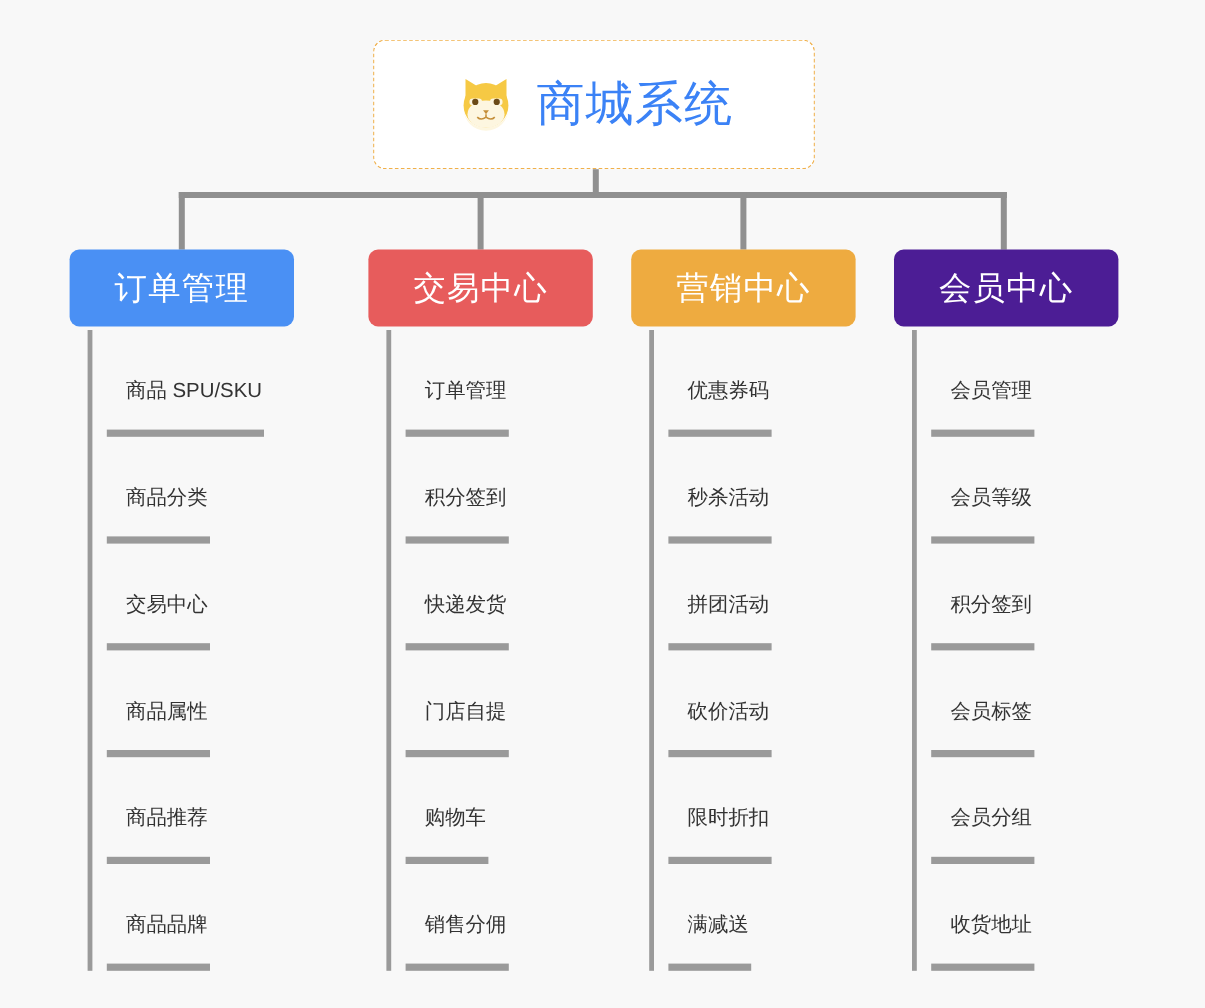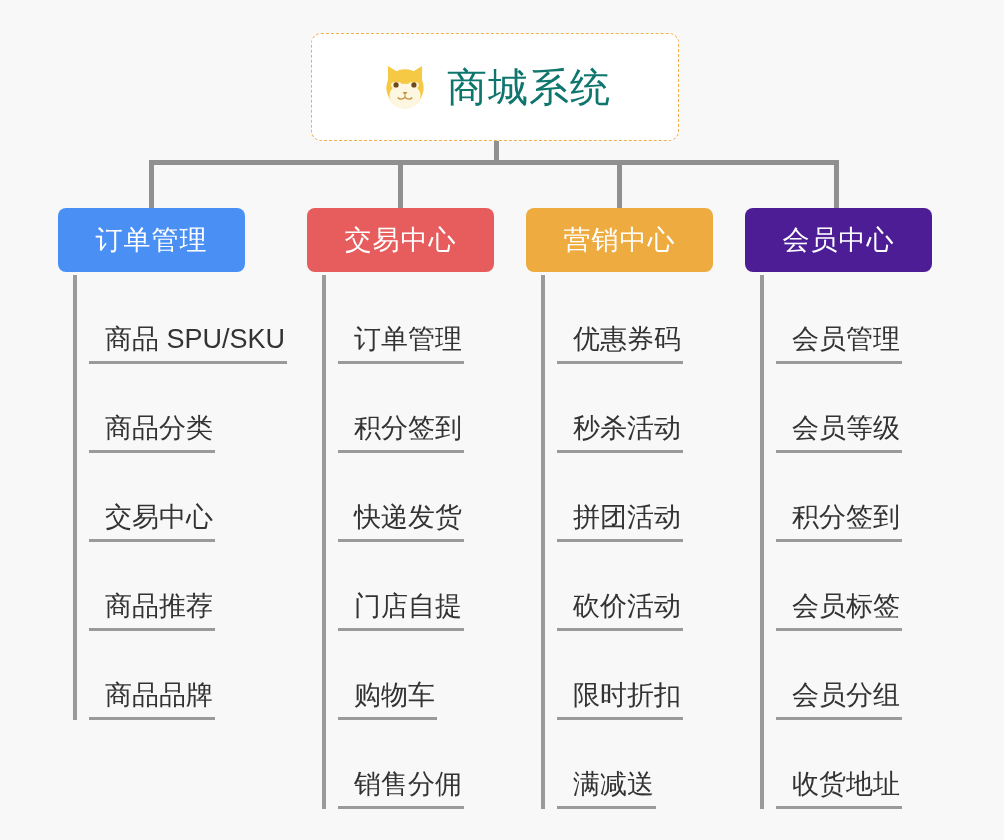--- a/index.html
+++ b/index.html
@@ -113,26 +113,26 @@
   }
   .item {
     position: relative;
     height: 89px;
     box-sizing: border-box;
     display: flex;
     align-items: flex-end;
     padding-left: 28px;
   }
   .item-label {
-    font-size: 27px;
+    font-size: 17px;
     color: #333333;
     line-height: 1.1;
     white-space: nowrap;
-    padding-bottom: 6px;
-    border-bottom: 3px solid #15803d;
+    padding-bottom: 22px;
+    border-bottom: 6px solid #15803d;
     box-sizing: border-box;
     padding-right: 2px;
     margin-left: -16px;
     padding-left: 16px;
   }
 </style>
 </head>
 <body style="background: rgb(248, 248, 248);">
 
 <div id="canvas">
@@ -153,21 +153,21 @@
 
       <ellipse cx="21" cy="29.5" rx="3.2" ry="3.2" fill="#6b4a17"></ellipse>
       <ellipse cx="43" cy="29.5" rx="3.2" ry="3.2" fill="#6b4a17"></ellipse>
 
       <path d="M29 38 L35 38 L32 42 Z" fill="#c58f3a"></path>
 
       <path d="M32 42 L32 45" stroke="#c58f3a" stroke-width="1.6" fill="none"></path>
       <path d="M32 45 q-5 4 -9 0" stroke="#c58f3a" stroke-width="1.6" fill="none"></path>
       <path d="M32 45 q5 4 9 0" stroke="#c58f3a" stroke-width="1.6" fill="none"></path>
     </svg>
-    <span id="root-title" style="color: #0f766e;">商城系统</span>
+    <span id="root-title" style="color: #3b82f6;">商城系统</span>
   </div>
 
   <div class="conn" id="conn-stem" style="background: rgb(144, 144, 144);"></div>
   <div class="conn" id="conn-bar" style="background: rgb(144, 144, 144);"></div>
   <div class="conn-drop" id="drop-0" style="background: rgb(144, 144, 144);"></div>
   <div class="conn-drop" id="drop-1" style="background: rgb(144, 144, 144);"></div>
   <div class="conn-drop" id="drop-2" style="background: rgb(144, 144, 144);"></div>
   <div class="conn-drop" id="drop-3" style="background: rgb(144, 144, 144);"></div>
 
   <div class="column" id="col-0">
@@ -176,20 +176,23 @@
       <div class="item">
           <span class="item-label" style="border-bottom-color: rgb(154, 154, 154);">商品 SPU/SKU</span>
         </div>
       <div class="item">
           <span class="item-label" style="border-bottom-color: rgb(154, 154, 154);">商品分类</span>
         </div>
       <div class="item">
           <span class="item-label" style="border-bottom-color: rgb(154, 154, 154);">交易中心</span>
         </div>
       <div class="item">
+          <span class="item-label" style="border-bottom-color: rgb(154, 154, 154);">商品属性</span>
+        </div>
+      <div class="item">
           <span class="item-label" style="border-bottom-color: rgb(154, 154, 154); margin-top: 41px;">商品推荐</span>
         </div>
       <div class="item">
           <span class="item-label" style="border-bottom-color: rgb(154, 154, 154);">商品品牌</span>
         </div>
     </div>
   </div>
 
   <div class="column" id="col-1">
     <div class="col-header" style="background: rgb(231, 92, 92);">交易中心</div>

